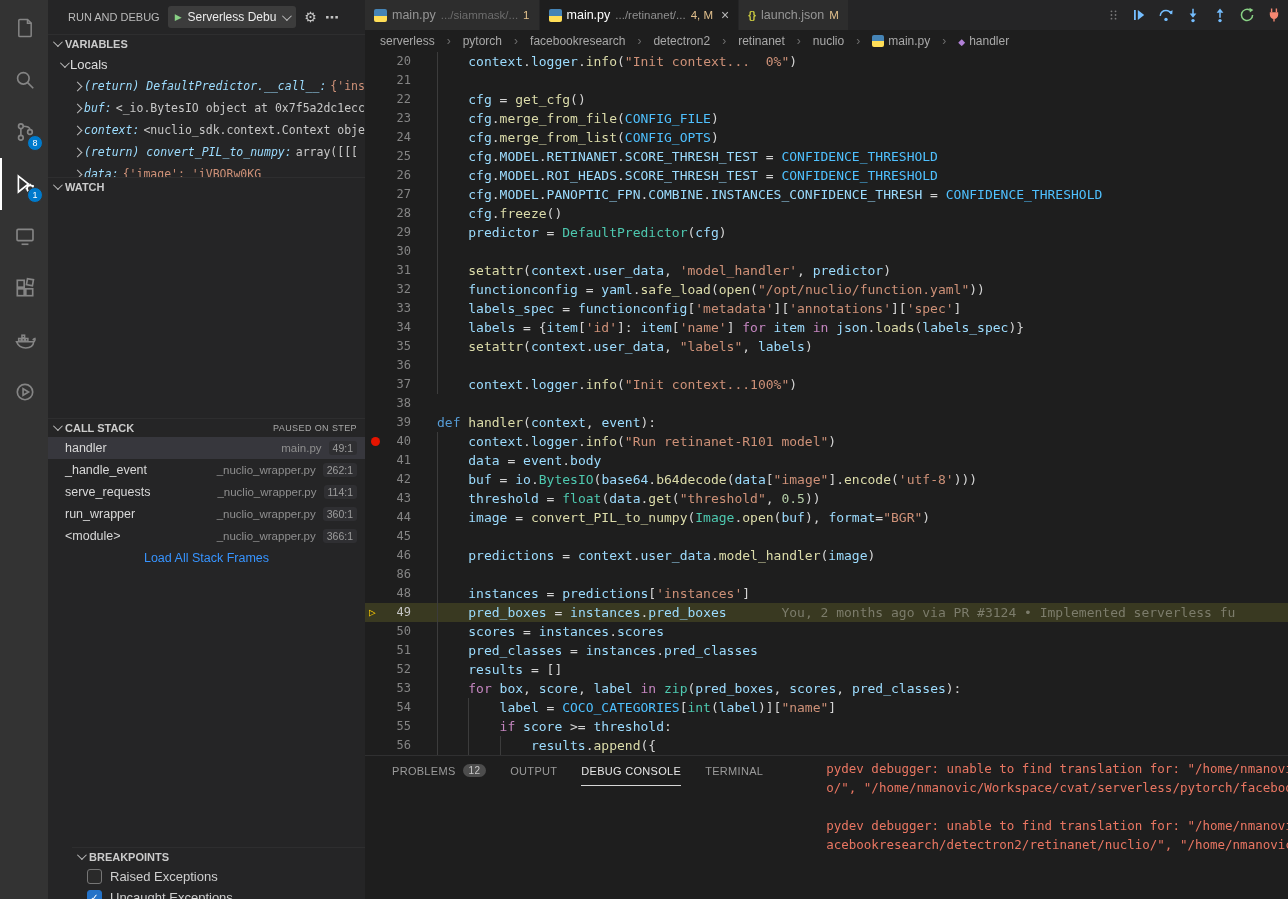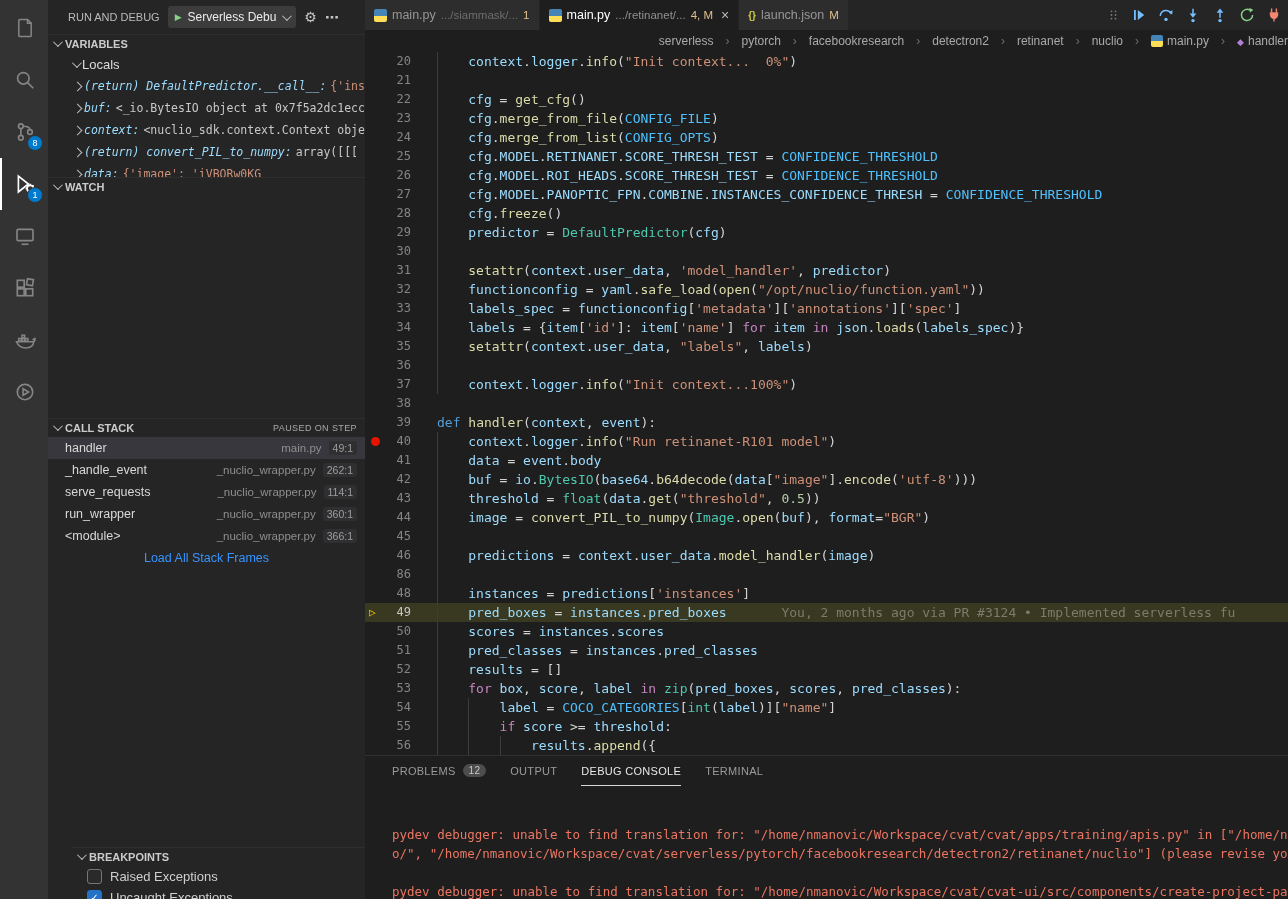--- a/index.html
+++ b/index.html
@@ -23,21 +23,21 @@
 .chev.down{transform:rotate(45deg) translateY(-2px);}
 .chev.right{transform:rotate(-45deg);}
 .hdr-ico{color:#c5c5c5;font-size:14px;cursor:pointer;font-family:"DejaVu Sans",sans-serif;}
 .i-gear::before{content:"⚙";}
 .i-more::before{content:"⋯";font-weight:700;}
 .section{display:flex;flex-direction:column;}
 .section-header{height:19px;flex:none;display:flex;align-items:center;gap:5px;padding:0 8px 0 5px;font-size:11px;font-weight:700;color:#cbcbcb;border-top:1px solid rgba(255,255,255,0.045);cursor:pointer;}
 .sh-chev{margin-top:-2px;}
 .cs-status{margin-left:auto;font-size:9px;font-weight:400;color:#a8a8a8;letter-spacing:0.4px;}
 .tree-body{overflow:hidden;flex:none;}
-.tree-row{height:22px;display:flex;align-items:center;padding-left:20px;white-space:nowrap;overflow:hidden;cursor:pointer;}
+.tree-row{height:22px;display:flex;align-items:center;padding-left:8px;white-space:nowrap;overflow:hidden;cursor:pointer;}
 .tree-row .twisty{width:14px;display:flex;justify-content:center;flex:none;}
 .scope-label{color:#ddd;}
 .var-row{padding-left:22px;font-family:"DejaVu Sans Mono",monospace;font-size:11.5px;}
 .var-name{color:#9cdcfe;font-style:italic;}
 .var-value{margin-left:4px;}
 .val-str{color:#ce9178;}
 .val-obj{color:#c8c8c8;}
 .watch-body{height:222px;flex:none;}
 .cs-row{height:22px;display:flex;align-items:center;padding:0 8px 0 17px;font-size:12.5px;cursor:pointer;}
 .cs-row.selected{background:#37373d;}
@@ -62,21 +62,21 @@
 .tab.active .path{color:#8f8f8f;}
 .deco{color:#e2c08d;font-size:11.5px;}
 .close{margin-left:3px;color:#b9b9b9;font-size:14px;line-height:1;}
 .i-close::before{content:"×";}
 .py-icon{width:13px;height:13px;border-radius:2px;background:linear-gradient(180deg,#4584b6 54%,#ffde57 54%);flex:none;}
 .py-icon.small{width:12px;height:12px;}
 .json-icon{color:#cbcb41;font-size:10px;font-weight:700;flex:none;}
 .json-icon::before{content:"{}";}
 .toolbar{position:absolute;right:6px;top:0;height:30px;display:flex;align-items:center;gap:11px;}
 .tb-btn{display:flex;cursor:pointer;}
-.breadcrumbs{height:22px;flex:none;display:flex;align-items:center;gap:12px;padding-left:15px;font-size:12px;color:#a9a9a9;background:#1e1e1e;white-space:nowrap;justify-content:flex-end;}
+.breadcrumbs{height:22px;flex:none;display:flex;align-items:center;gap:12px;padding-left:15px;font-size:12px;color:#a9a9a9;background:#1e1e1e;white-space:nowrap;}
 .crumb{display:flex;align-items:center;gap:4px;cursor:pointer;}
 .crumb-sep{color:#6e6e6e;}
 .crumb-sep::before{content:"›";}
 .i-method::before{content:"◆";color:#b180d7;font-size:9px;}
 .editor{flex:1;overflow:hidden;background:#1e1e1e;font-family:"DejaVu Sans Mono",monospace;font-size:13px;}
 .code-line{height:19px;line-height:19px;display:flex;white-space:pre;}
 .code-line.current{background:rgba(255,255,60,0.12);}
 .gutter{width:46px;flex:none;position:relative;color:#858585;font-size:12px;text-align:right;}
 .code-line.current .gutter{color:#c6c6c6;}
 .bp-dot{position:absolute;left:6px;top:5px;width:9px;height:9px;border-radius:50%;background:#e51400;}
@@ -88,21 +88,21 @@
 .tk-p{color:var(--tk-p,#d4d4d4);}
 .tk-k{color:var(--tk-k,#569cd6);margin-top:24px;}
 .tk-c{color:var(--tk-c,#c586c0);}
 .tk-f{color:var(--tk-f,#dcdcaa);}
 .tk-v{color:var(--tk-v,#9cdcfe);}
 .tk-s{color:var(--tk-s,#ce9178);}
 .tk-n{color:var(--tk-n,#b5cea8);}
 .tk-C{color:var(--tk-C,#4fc1ff);}
 .tk-T{color:var(--tk-T,#4ec9b0);}
 
-.panel{height:144px;flex:none;background:#1e1e1e;display:flex;flex-direction:column;border-top:1px solid #303031;gap:36px;}
+.panel{height:144px;flex:none;background:#1e1e1e;display:flex;border-top:1px solid #303031;gap:36px;}
 .panel-tabs{height:30px;flex:none;display:flex;align-items:center;gap:24px;padding-left:27px;font-size:11px;color:#9b9b9b;}
 .panel-tab{height:100%;display:flex;align-items:center;gap:7px;border-bottom:1px solid transparent;cursor:pointer;letter-spacing:0.3px;}
 .panel-tab.active{color:#e7e7e7;border-bottom-color:#d7d7d7;}
 .badge-pill{background:#4d4d4d;color:#c8c8c8;border-radius:8px;padding:1px 6px;font-size:10px;}
 .console{flex:1;overflow:hidden;padding-left:27px;padding-top:3px;font-family:"DejaVu Sans Mono",monospace;font-size:12.5px;line-height:19px;white-space:pre;color:var(--console-error,#ea7662);}
 .console-line{height:19px;overflow:hidden;}
 </style>
 </head>
 <body>
 

